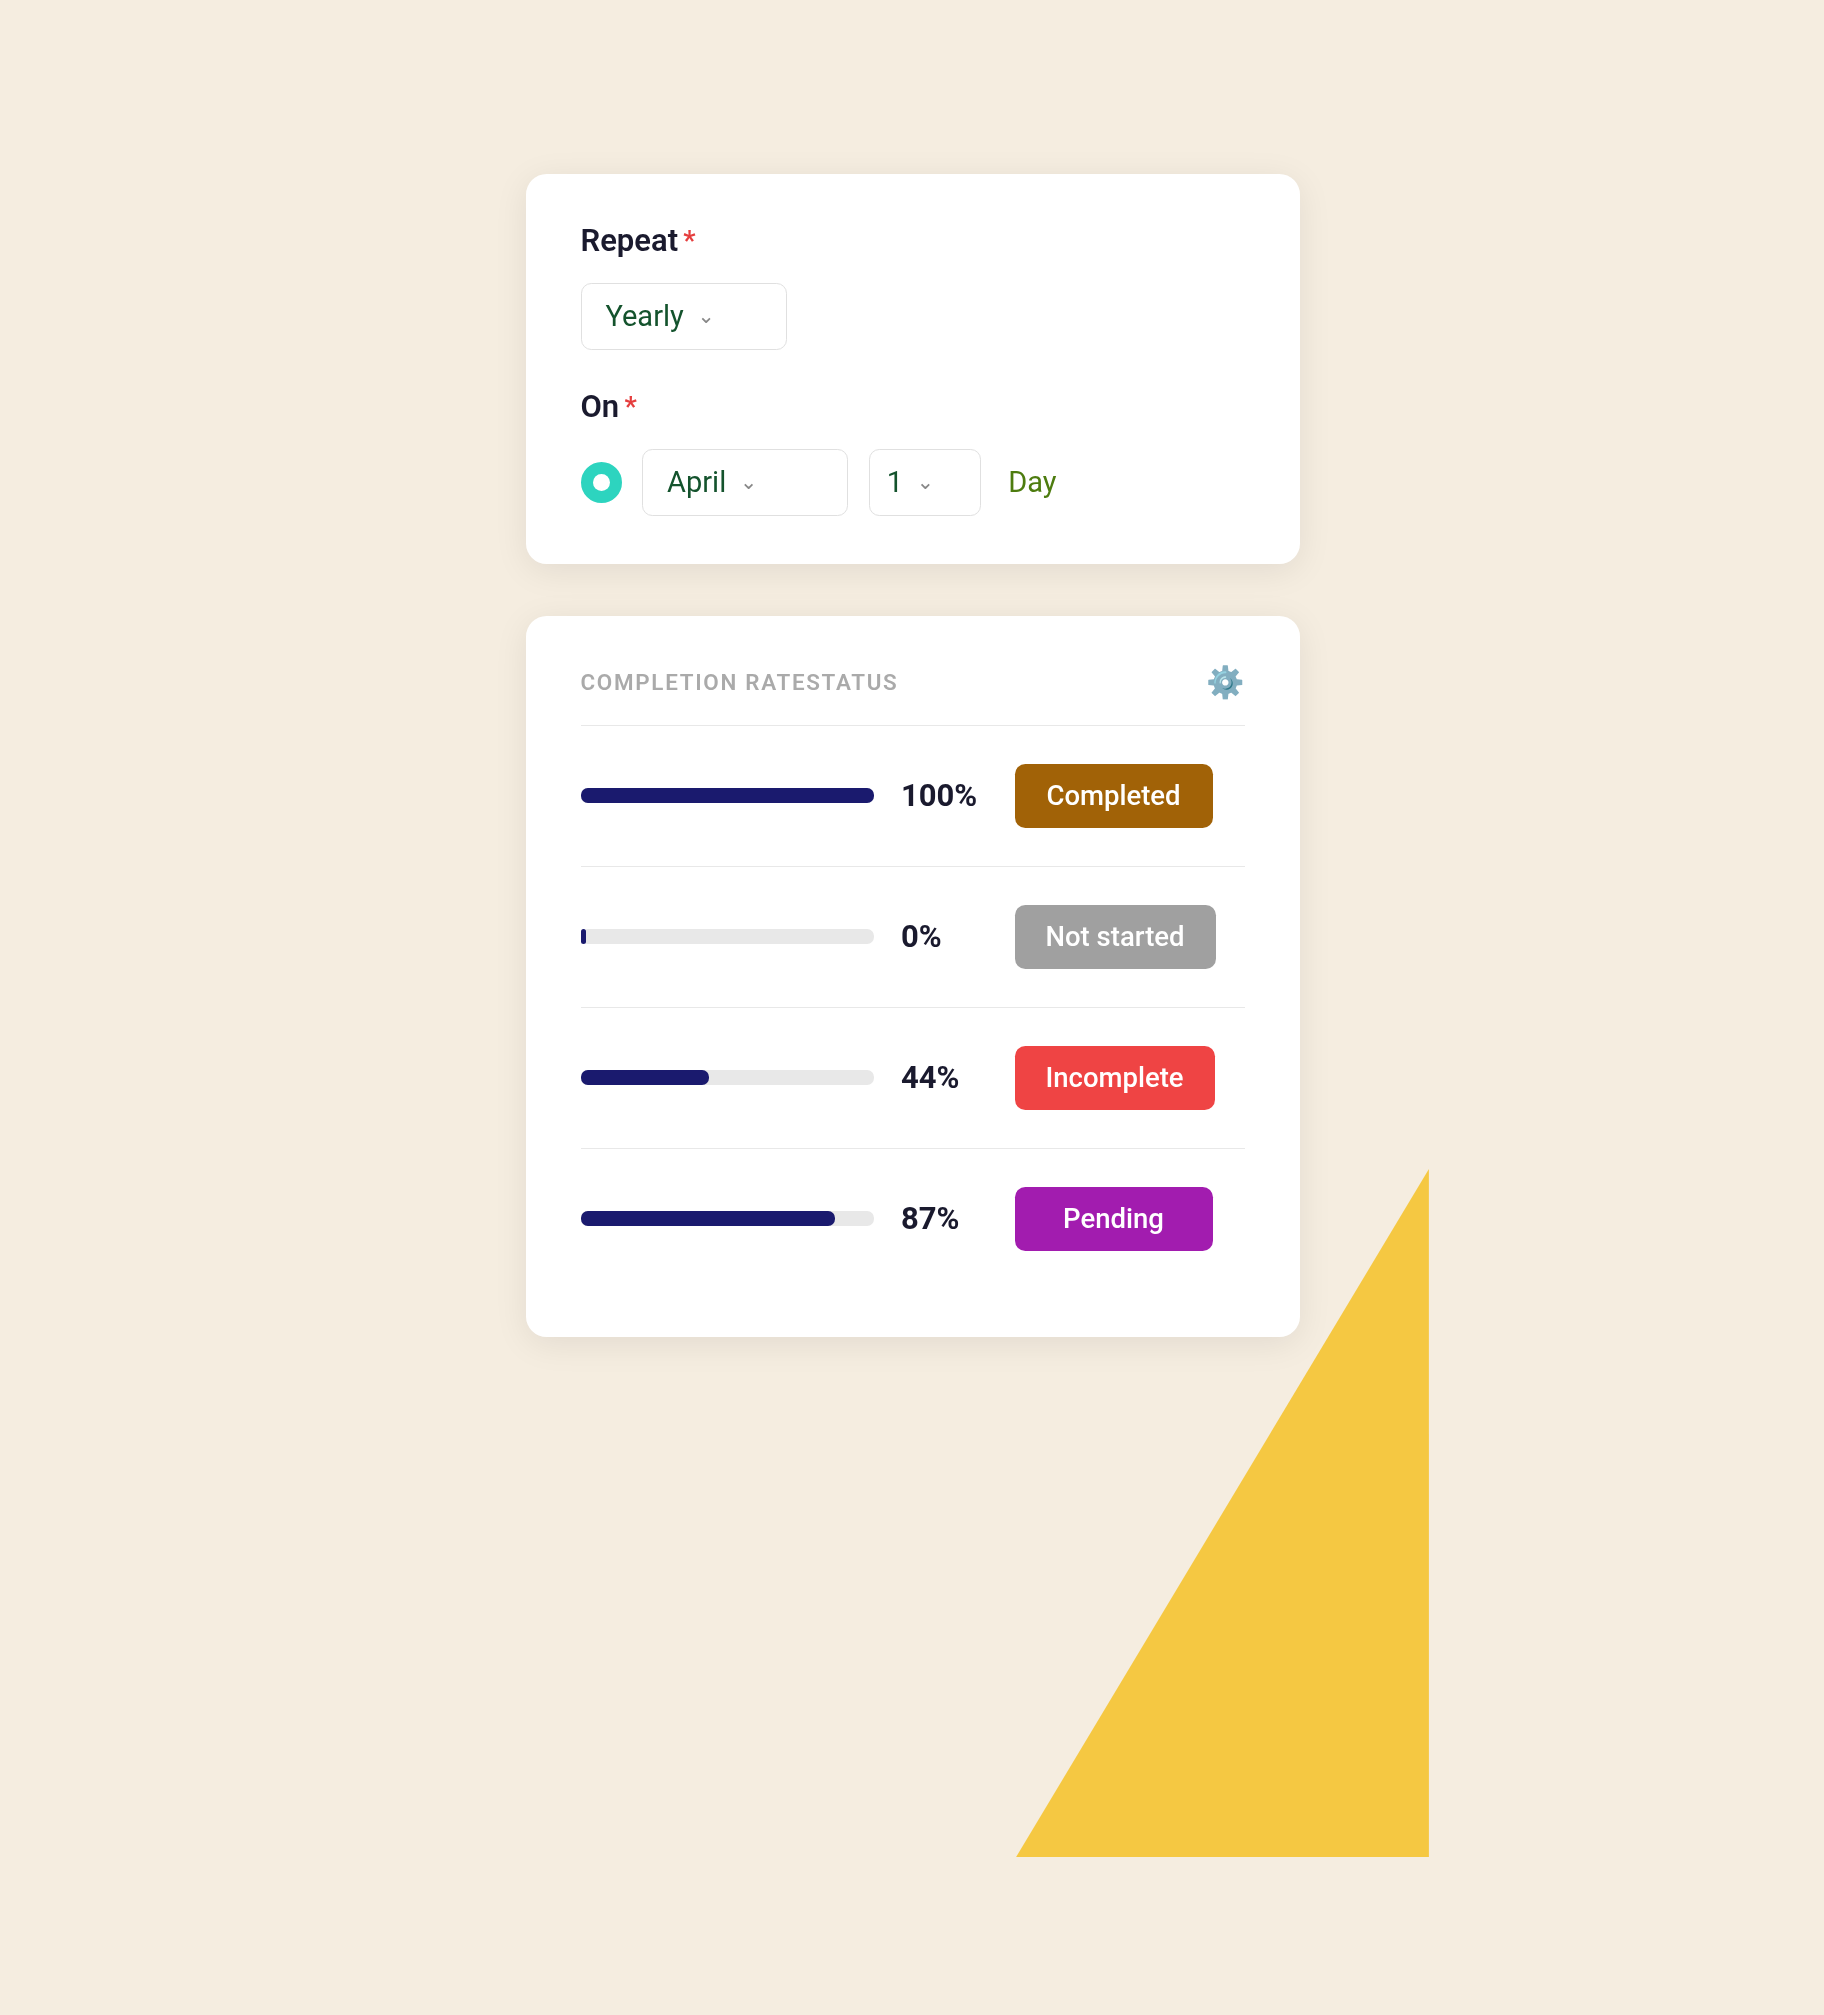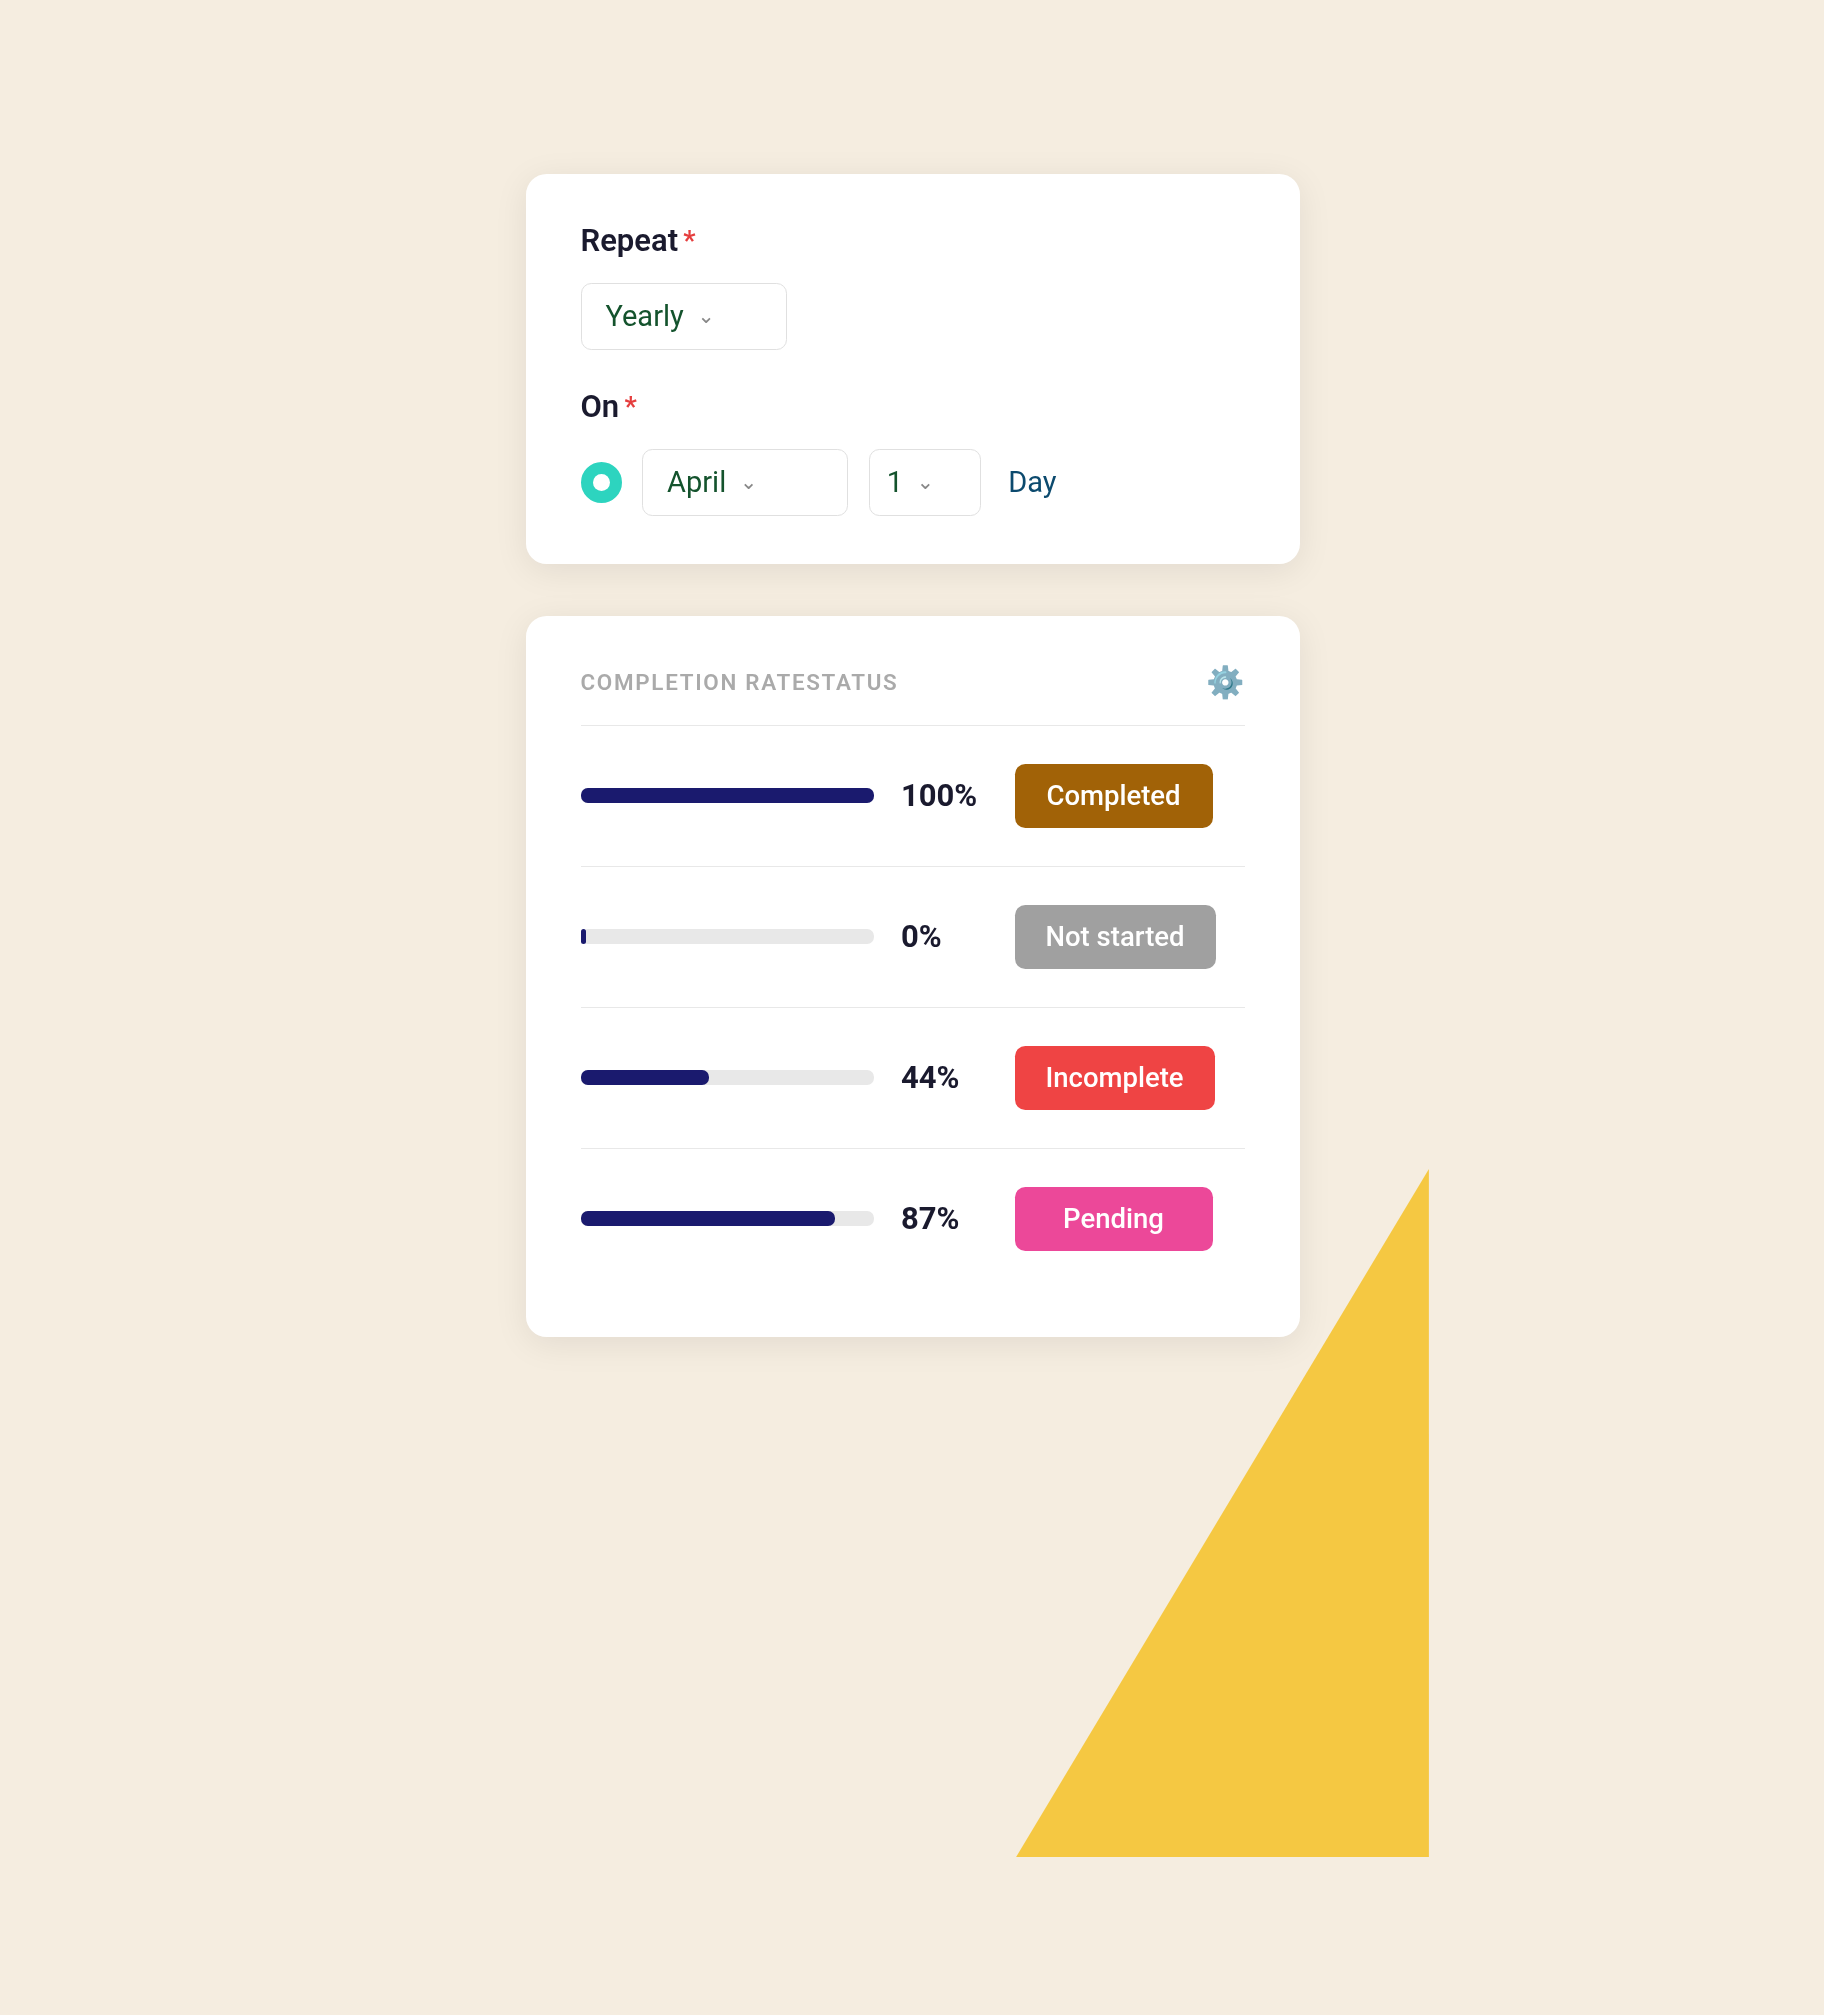--- a/index.html
+++ b/index.html
@@ -135,21 +135,21 @@
       border-radius: 10.3px;
       padding: 15.5px 17px;
       gap: 13.8px;
       cursor: pointer;
       background: white;
       min-width: 112px;
     }
 
     .day-label {
       font-size: 29px;
-      color: #0c4a6e;
+      color: #4d7c0f;
       margin-left: 6.9px;
     }
 
     
     .completion-card {
       position: relative;
       z-index: 2;
       background: #ffffff;
       border-radius: 20.6px;
       padding: 48px 55px;
@@ -235,21 +235,21 @@
 
     .status-not-started {
       background: #a0a0a0;
     }
 
     .status-incomplete {
       background: #ef4444;
     }
 
     .status-pending {
-      background: #ec4899;
+      background: #a21caf;
     }
   </style>
 </head>
 <body>
 
 <div class="page-container">
 
   <div style="position: absolute; right: -43px; bottom: 52px; z-index: 0;">
     <svg width="413" height="688" viewBox="0 0 480 800">
       <polygon points="480,0 480,800 0,800" fill="#f5c842"></polygon>

